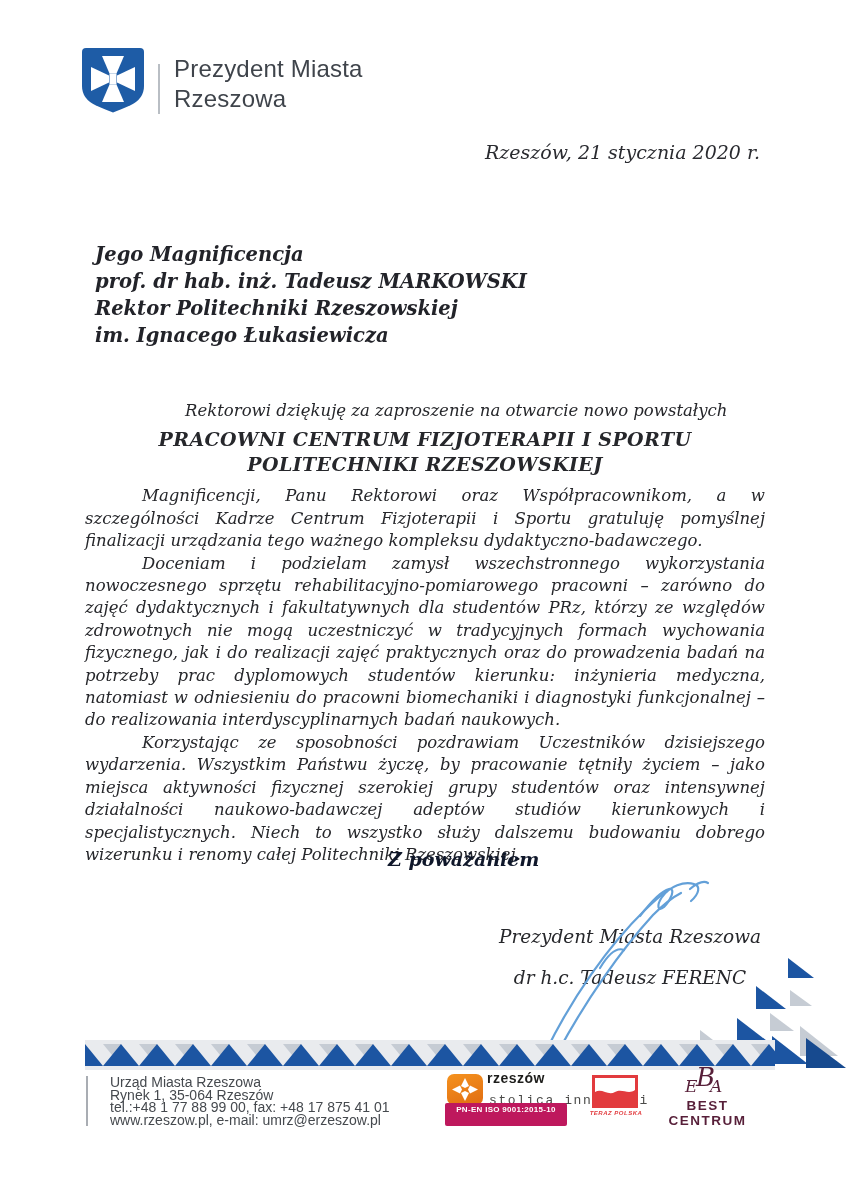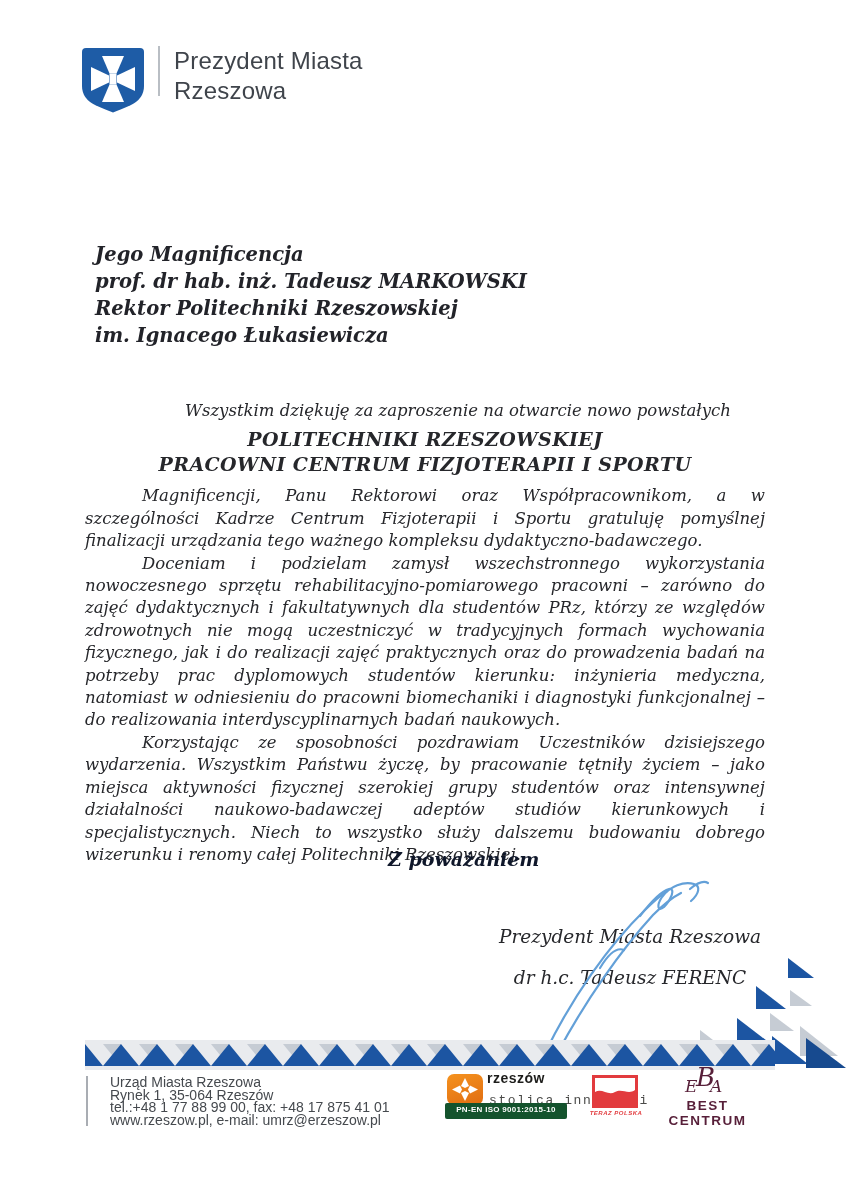--- a/index.html
+++ b/index.html
@@ -2,21 +2,21 @@
 <html lang="pl"><head>
 <meta charset="utf-8">
 <style>
   html,body{margin:0;padding:0;background:#f2f2f2;}
   .page{
     position:relative;width:848px;height:1200px;margin:0 auto;
     background:#ffffff;overflow:hidden;
     font-family:"DejaVu Serif", serif;color:#26272b;
   }
   
-  .letterhead{position:absolute;top:46px;left:80px;display:flex;align-items:flex-start;}
+  .letterhead{position:absolute;top:46px;left:80px;display:flex;align-items:flex-end;}
   .crest{width:66px;height:68px;flex:0 0 auto;}
   .lh-divider{width:2px;height:50px;background:#b9bec4;margin:0 14px 0 12px;}
   .lh-title{
     font-family:"Liberation Sans", sans-serif;font-size:24px;line-height:30px;
     color:#3f444b;font-weight:400;letter-spacing:.2px;
   }
   
   .dateline{
     position:absolute;top:141px;left:0;right:88px;text-align:right;
     font-style:italic;font-size:19px;color:#2a2b30;
@@ -66,22 +66,22 @@
     position:absolute;top:1070px;left:487px;
     font-family:"Liberation Sans", sans-serif;font-weight:700;font-size:14px;color:#1d1d1b;
     font-style:normal;letter-spacing:.5px;
   }
   .rz-tagline{
     position:absolute;top:1093px;left:489px;
     font-family:Liberation Mono, monospace;font-size:13px;color:#4a4a48;
     font-style:normal;letter-spacing:1.6px;
   }
   .rz-iso{
-    position:absolute;top:1103px;left:445px;width:122px;height:16px;border-radius:2px;
-    background:#14532d;color:#fff;
+    position:absolute;top:1103px;left:445px;width:122px;height:23px;border-radius:2px;
+    background:#be185d;color:#fff;
     font-family:"Liberation Sans", sans-serif;font-weight:700;font-size:8px;
     font-style:normal;text-align:center;line-height:13px;letter-spacing:.3px;
   }
   .tp-flag{
     position:absolute;top:1075px;left:592px;width:46px;height:33px;
     border:3px solid #e23b3e;background:#fff;box-sizing:border-box;overflow:hidden;
   }
   .tp-label{
     position:absolute;top:1110px;left:588px;width:56px;text-align:center;
     font-family:"Liberation Sans", sans-serif;font-style:italic;font-weight:700;
@@ -114,33 +114,34 @@
         <rect x="29.5" y="27.5" width="7" height="11"></rect>
       </g>
     </svg>
     <div class="lh-divider"></div>
     <div class="lh-title">
       <div>Prezydent Miasta</div>
       <div>Rzeszowa</div>
     </div>
   </div>
 
+  <div class="dateline">Rzeszów, 21 stycznia 2020 r.</div>
 
   <div class="recipient">
     <div>Jego Magnificencja</div>
     <div>prof. dr hab. inż. Tadeusz MARKOWSKI</div>
     <div>Rektor Politechniki Rzeszowskiej</div>
     <div>im. Ignacego Łukasiewicza</div>
   </div>
 
   <div class="body-block">
-    <p class="intro">Wszystkim dziękuję za zaproszenie na otwarcie nowo powstałych</p>
+    <p class="intro">Rektorowi dziękuję za zaproszenie na otwarcie nowo powstałych</p>
     <div class="heading">
+      <div>PRACOWNI CENTRUM FIZJOTERAPII I SPORTU</div>
       <div>POLITECHNIKI RZESZOWSKIEJ</div>
-      <div>PRACOWNI CENTRUM FIZJOTERAPII I SPORTU</div>
     </div>
     <p class="para">Magnificencji, Panu Rektorowi oraz Współpracownikom, a w szczególności Kadrze Centrum Fizjoterapii i Sportu gratuluję pomyślnej finalizacji urządzania tego ważnego kompleksu dydaktyczno-badawczego.</p>
     <p class="para">Doceniam i podzielam zamysł wszechstronnego wykorzystania nowoczesnego sprzętu rehabilitacyjno-pomiarowego pracowni – zarówno do zajęć dydaktycznych i fakultatywnych dla studentów PRz, którzy ze względów zdrowotnych nie mogą uczestniczyć w tradycyjnych formach wychowania fizycznego, jak i do realizacji zajęć praktycznych oraz do prowadzenia badań na potrzeby prac dyplomowych studentów kierunku: inżynieria medyczna, natomiast w odniesieniu do pracowni biomechaniki i diagnostyki funkcjonalnej – do realizowania interdyscyplinarnych badań naukowych.</p>
     <p class="para">Korzystając ze sposobności pozdrawiam Uczestników dzisiejszego wydarzenia. Wszystkim Państwu życzę, by pracowanie tętniły życiem – jako miejsca aktywności fizycznej szerokiej grupy studentów oraz intensywnej działalności naukowo-badawczej adeptów studiów kierunkowych i specjalistycznych. Niech to wszystko służy dalszemu budowaniu dobrego wizerunku i renomy całej Politechniki Rzeszowskiej.</p>
   </div>
 
   <div class="closing">Z poważaniem</div>
 
   <div class="sig-block">
     <p class="sig-role">Prezydent Miasta Rzeszowa</p>

